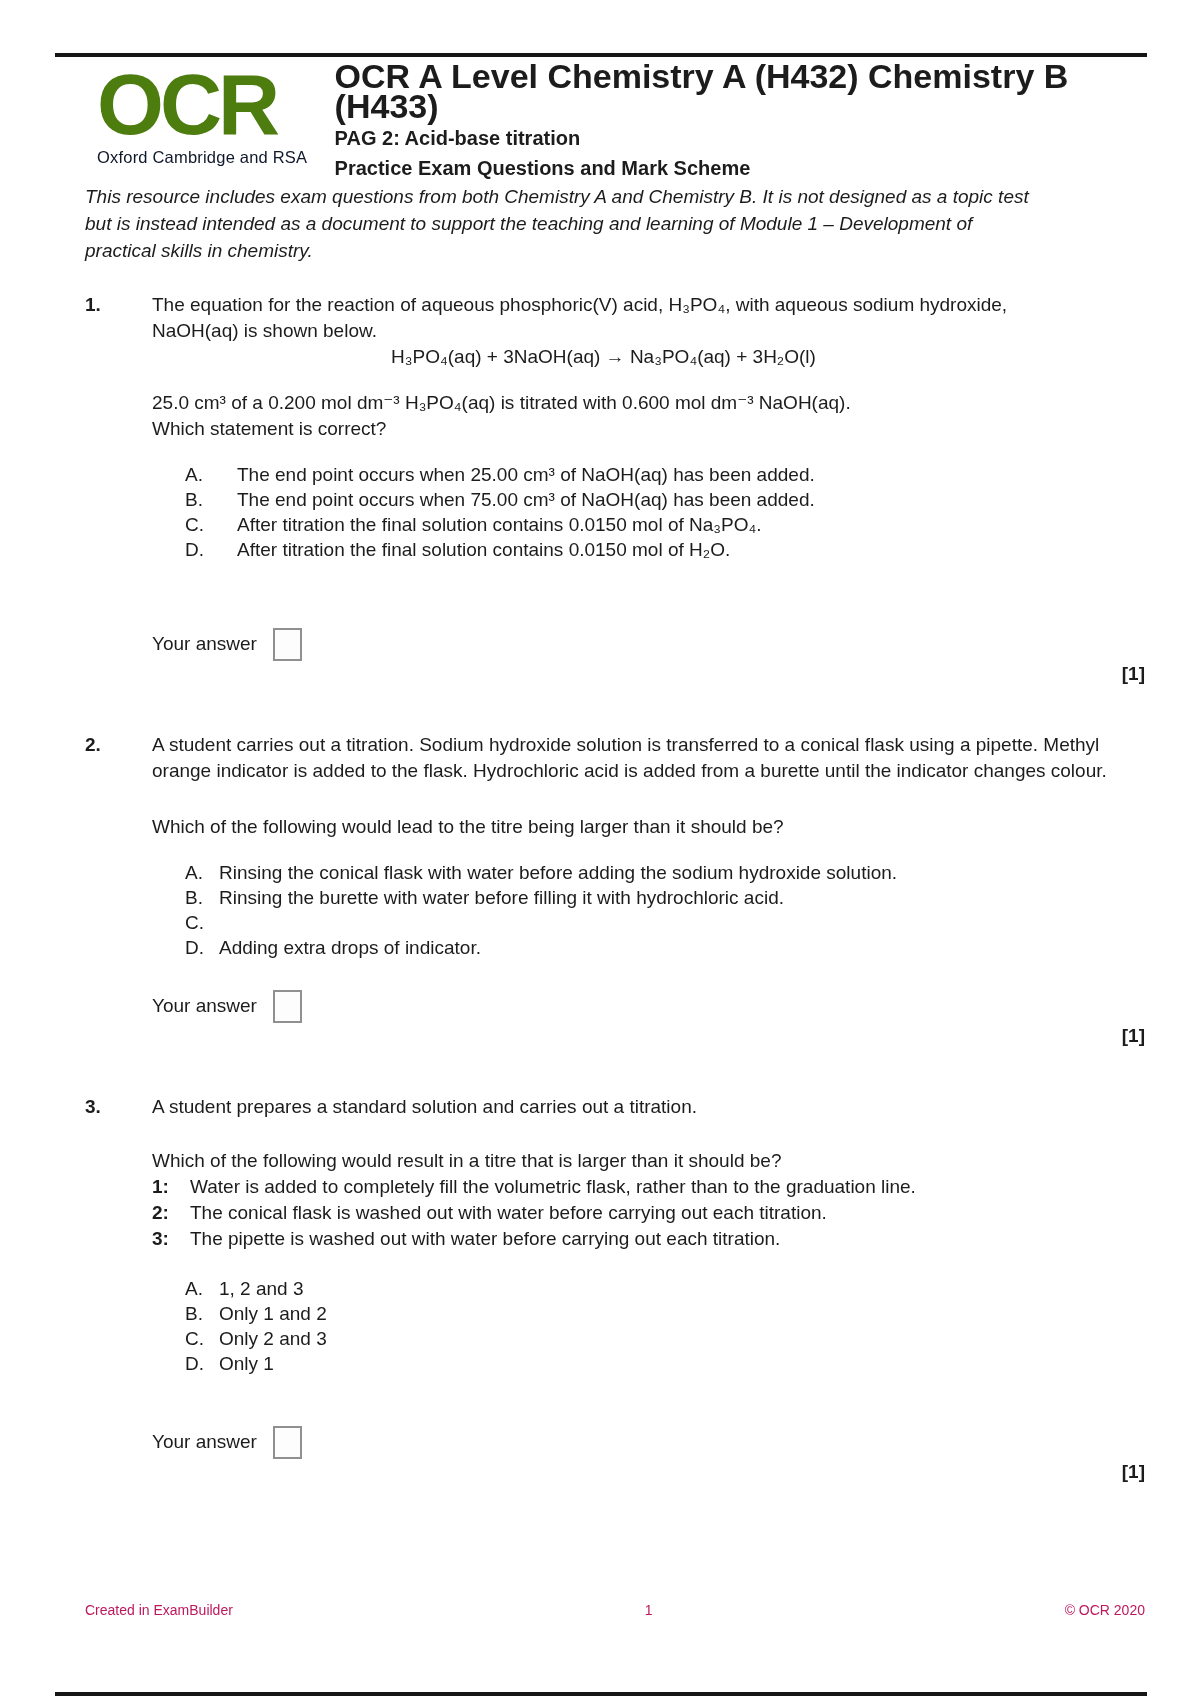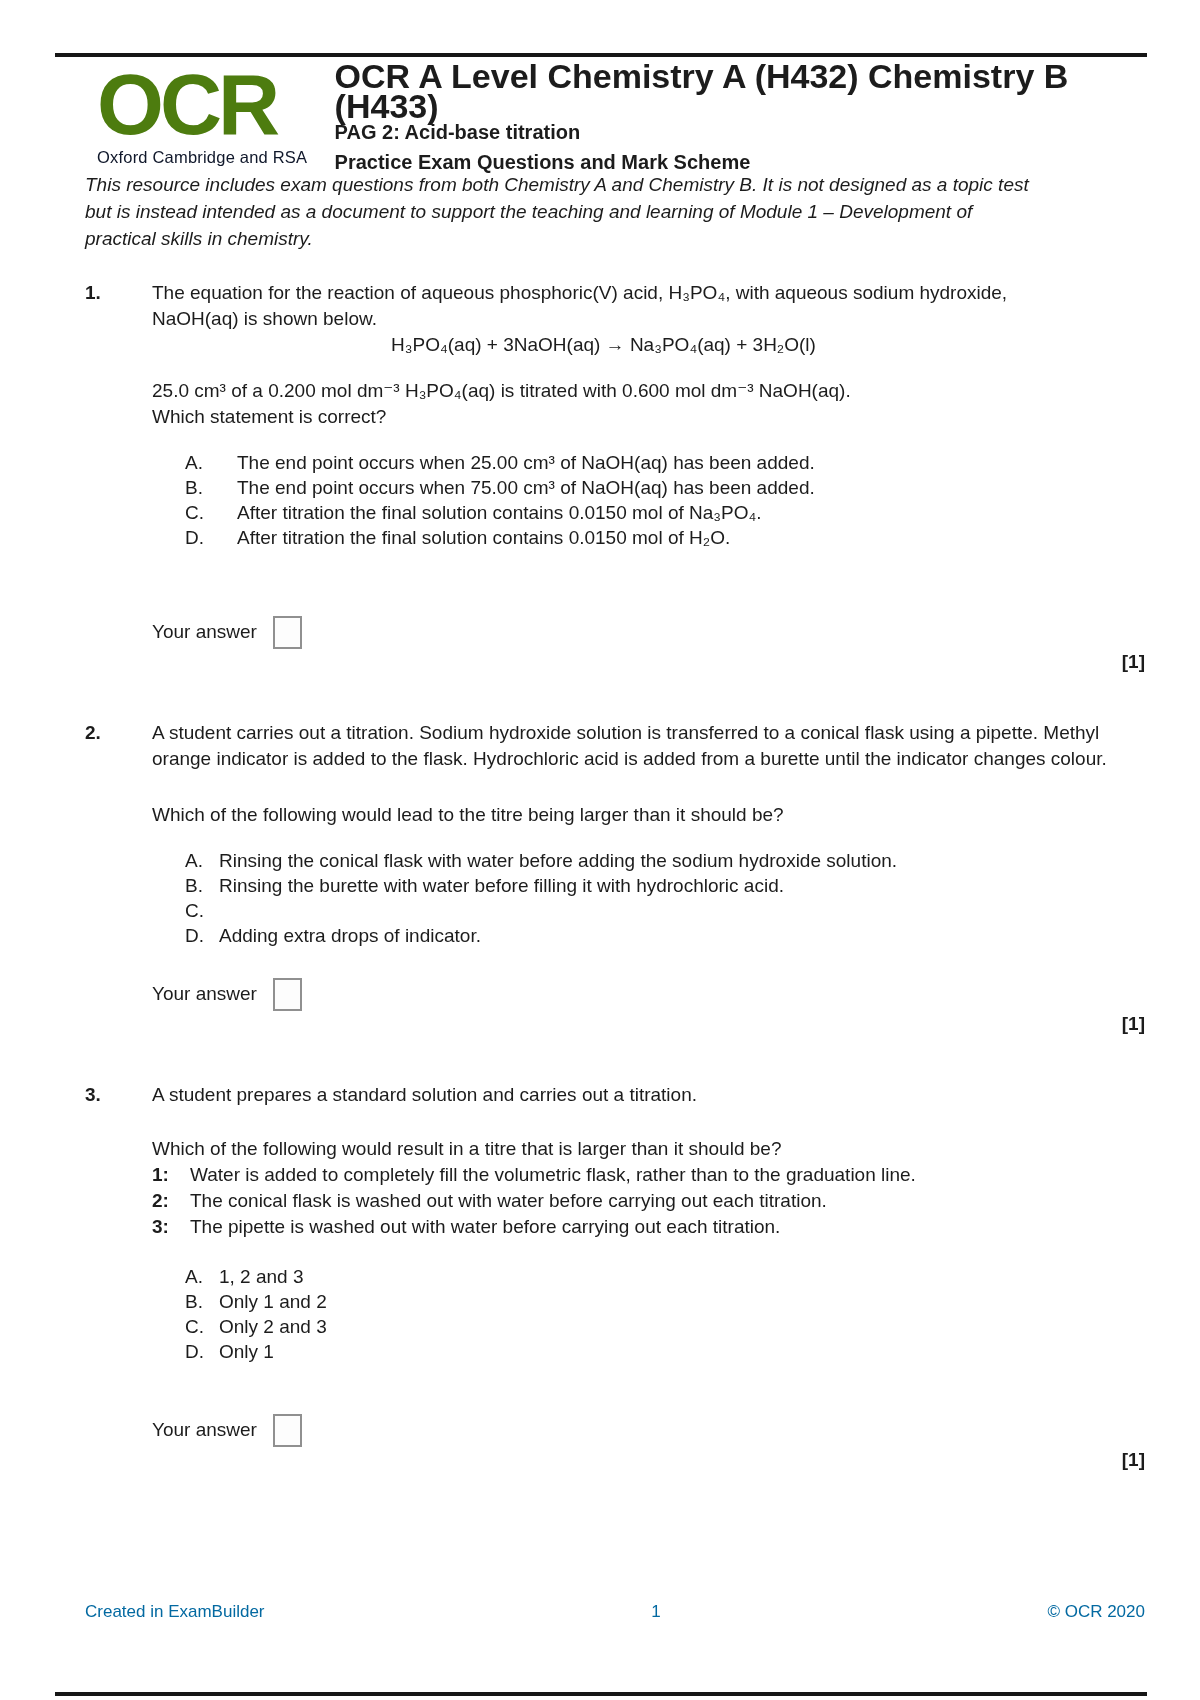--- a/index.html
+++ b/index.html
@@ -20,26 +20,26 @@
   
   .header{display:flex;height:105px;}
   .logo-block{width:252px;padding-left:12px;box-sizing:border-box;}
   .logo-text{
     font-size:86px;line-height:88px;font-weight:bold;
     letter-spacing:-4px;color:#4d7c0f;
   }
   .logo-sub{font-size:16.5px;color:#0f172a;margin-top:0px;letter-spacing:0.2px;}
   .title-block{margin-left:8px;padding-top:1px;}
   .title-main{font-size:34px;font-weight:bold;line-height:30px;}
-  .title-sub{font-size:20px;font-weight:bold;}
+  .title-sub{font-size:20px;font-weight:bold;margin-top:6px;}
   .title-sub2{font-size:20px;font-weight:bold;margin-top:7px;}
 
   
   .intro{
-    margin-top:6px;
+    margin-top:18px;
     font-style:italic;
     line-height:27px;
     max-width:952px;
   }
 
   
   .question{display:flex;}
   .q1{margin-top:28px;}
   .q2{margin-top:46px;}
   .q3{margin-top:46px;}
@@ -68,21 +68,21 @@
     width:25px;height:29px;flex:none;
     border:2px solid #909090;background:#fdfdfd;
     margin-left:16px;cursor:pointer;
   }
   .marks{text-align:right;font-weight:bold;margin-top:2px;line-height:24px;}
 
   
   .footer{
     position:absolute;left:85px;right:55px;top:1602px;
     display:flex;justify-content:space-between;align-items:baseline;
-    font-size:17px;color:#0369a1;
+    font-size:14px;color:#be185d;
   }
 </style>
 </head>
 <body>
 
 <div class="page">
   <div class="rule rule-top"></div>
 
   <div class="content">
 

